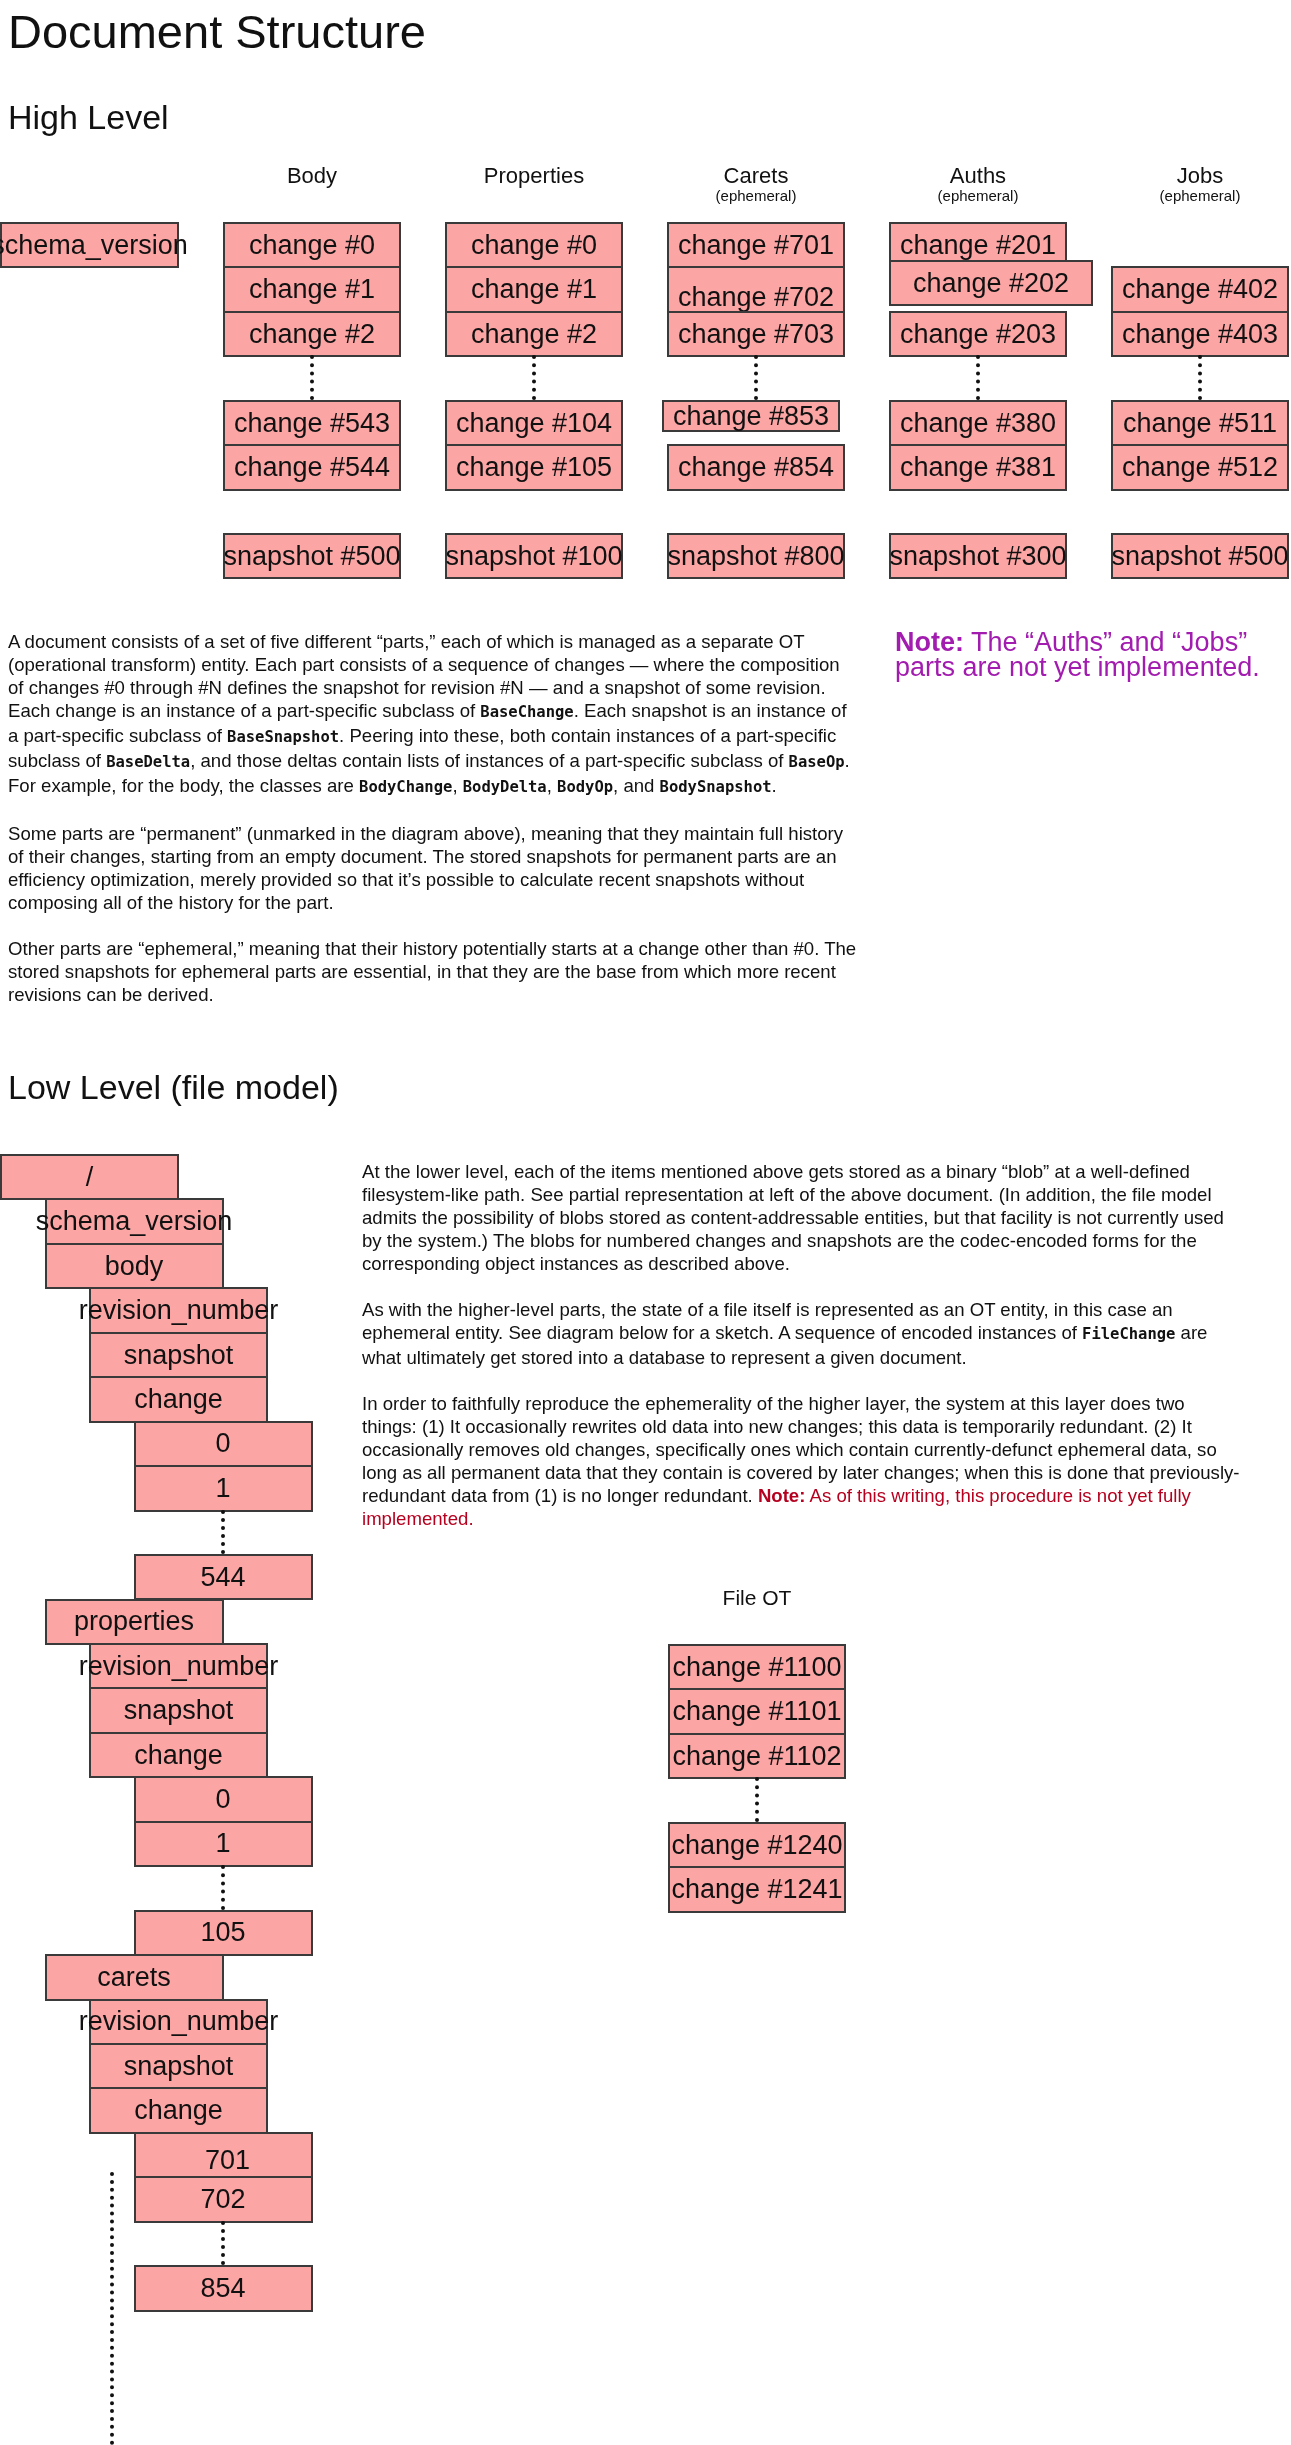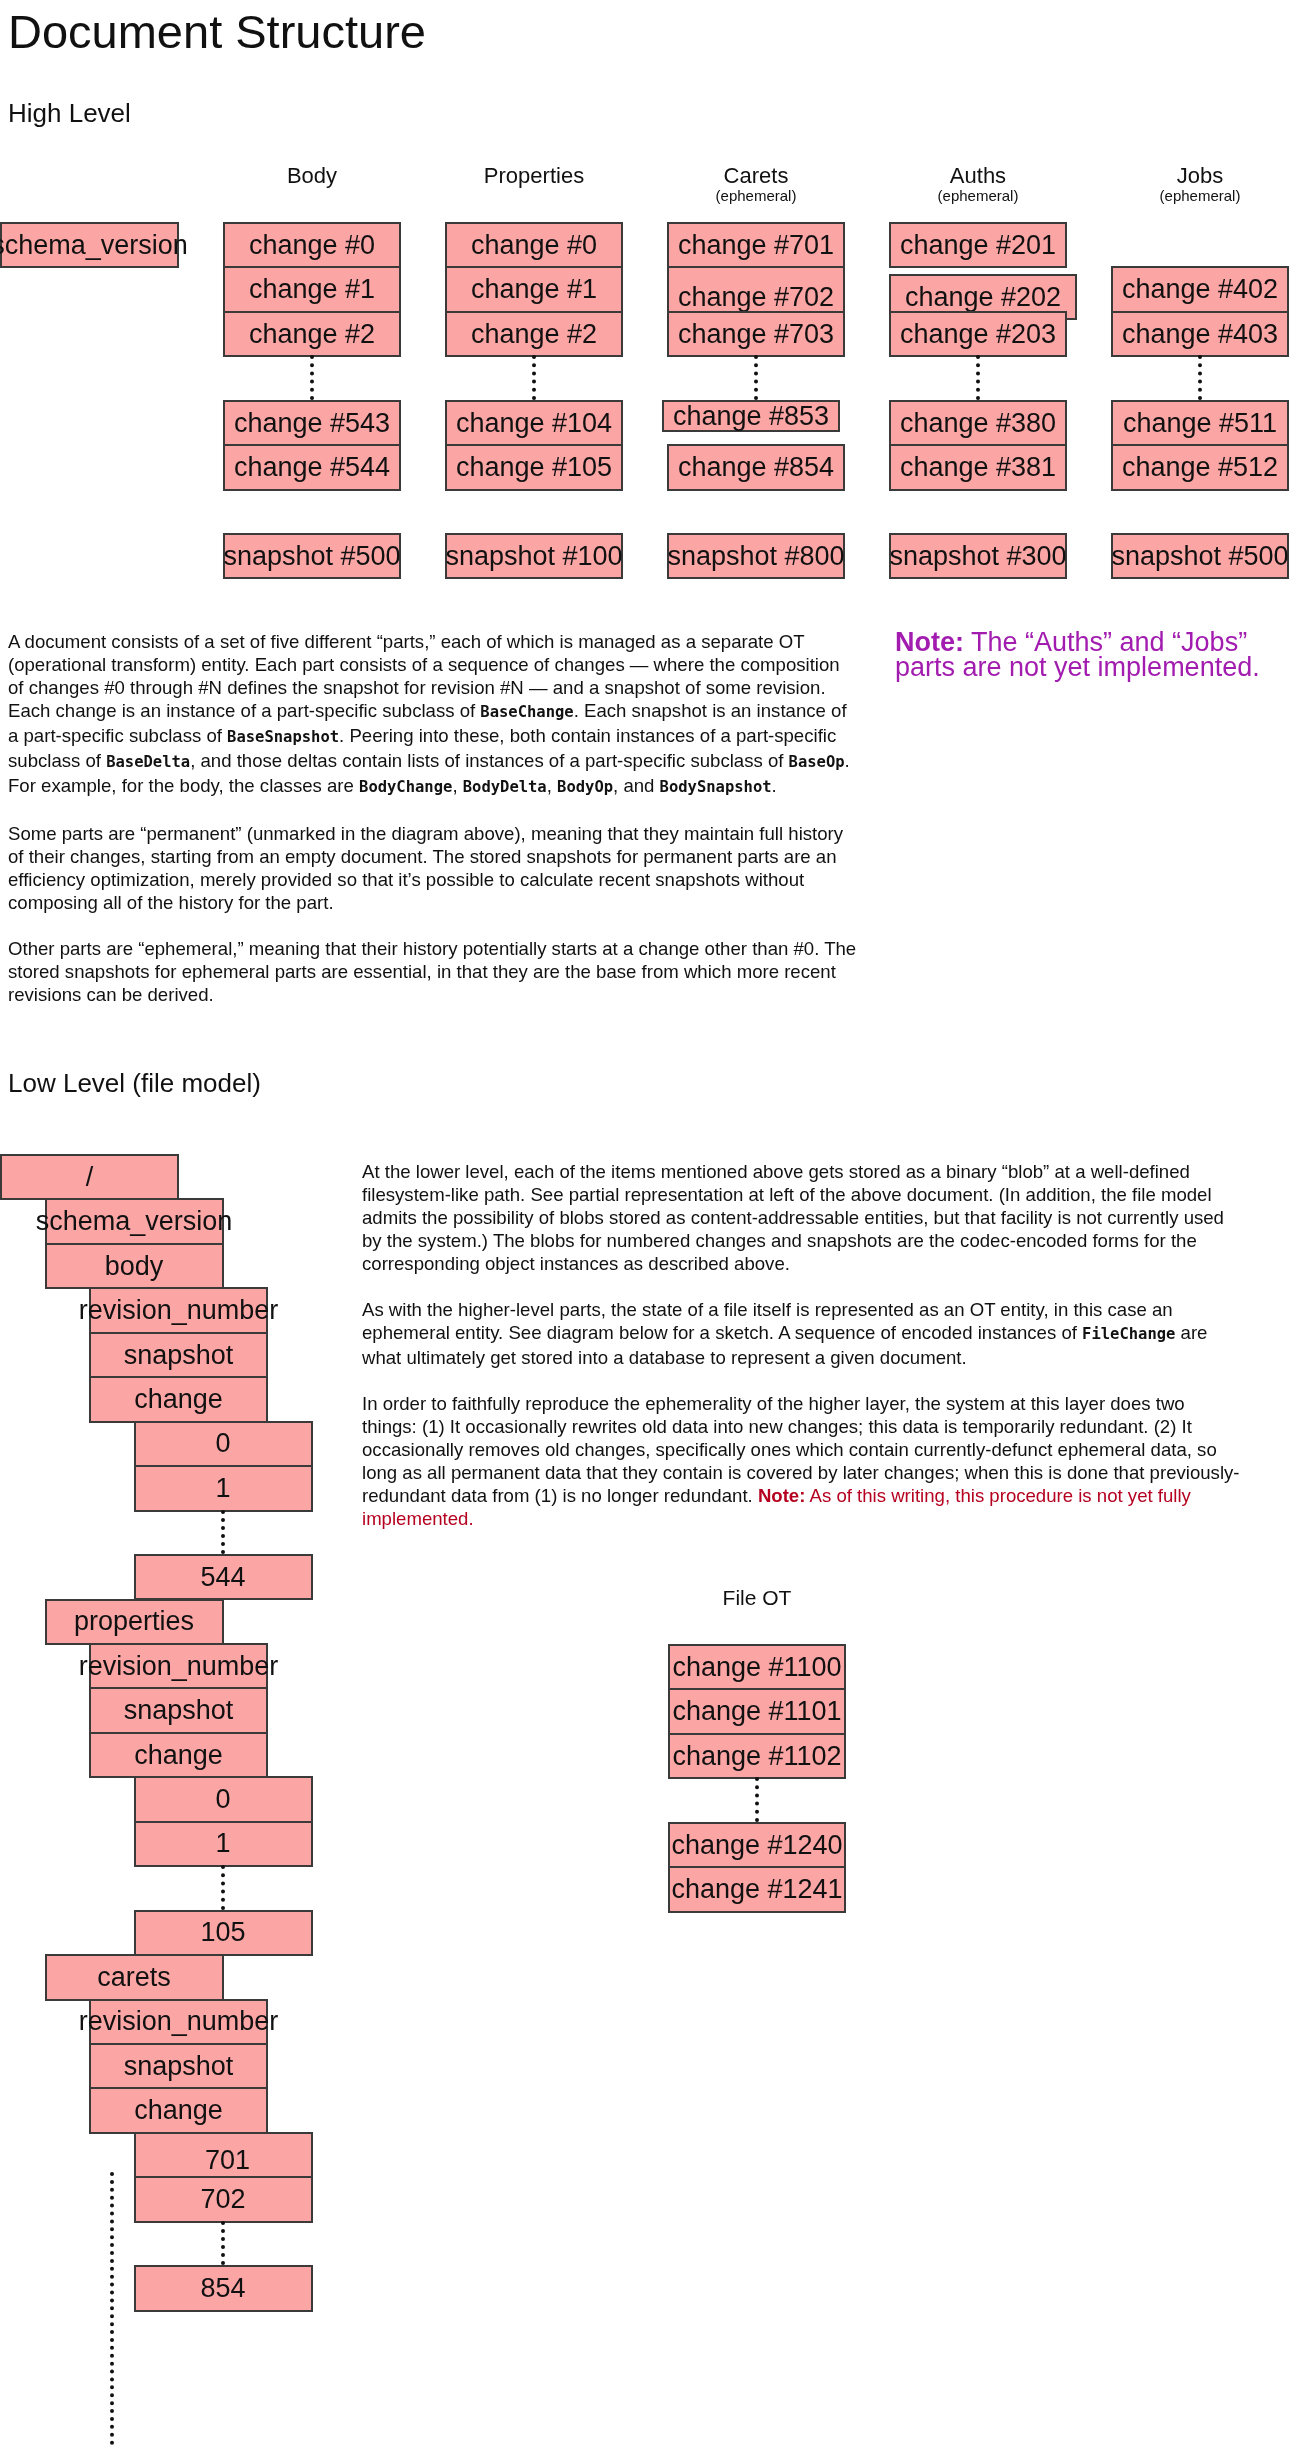--- a/index.html
+++ b/index.html
@@ -1,20 +1,20 @@
 <!DOCTYPE html>
 <html><head>
 <meta charset="utf-8">
 <style>
   html, body { margin: 0; padding: 0; background: #fff; }
   body { width: 1291px; height: 2445px; position: relative; overflow: hidden;
          font-family: "Liberation Sans", sans-serif; color: #111; }
   h1, h2 { margin: 0; font-weight: normal; position: absolute; left: 8px; white-space: nowrap; }
   h1 { font-size: 47px; top: 4px; }
-  h2 { font-size: 26px; }
+  h2 { font-size: 34px; }
   .box { position: absolute; box-sizing: border-box; border: 2px solid #3a3a3a; background: #fca5a5;
          font-size: 27px; display: flex; align-items: center; justify-content: center; white-space: nowrap; }
   .colhead { position: absolute; text-align: center; width: 178px; font-size: 22px; line-height: 24px; }
   .colhead .sub { display: block; font-size: 15px; line-height: 15px; }
   .dots { position: absolute; width: 0; border-left: 4px dotted #111; }
   .para { position: absolute; font-size: 18.6px; line-height: 23px; margin: 0; }
   .para p { margin: 0 0 23px 0; }
   code { font-family: "DejaVu Sans Mono", monospace; font-weight: bold; font-size: 15.5px; }
   .red { color: #b5001f; }
   .note { position: absolute; left: 895px; top: 630px; width: 380px; font-size: 27px; line-height: 25px; color: #a21caf; }
@@ -49,21 +49,21 @@
     <div class="colhead" style="left: 667px; top: 164px;"><span>Carets</span><span class="sub">(ephemeral)</span></div>
     <div class="box" style="left: 667px; top: 222px; width: 178px; height: 46.45px;">change #701</div>
     <div class="box" style="left: 667px; top: 266.45px; width: 178px; height: 63px;">change #702</div>
     <div class="box" style="left: 667px; top: 310.9px; width: 178px; height: 46.45px;">change #703</div>
     <div class="dots" style="left: 754px; top: 355.35px; height: 44.65px;"></div>
     <div class="box" style="left: 634px; top: 400px; width: 178px; height: 32px; margin-left: 28px;">change #853</div>
     <div class="box" style="left: 667px; top: 444.45px; width: 178px; height: 46.45px;">change #854</div>
     <div class="box" style="left: 667px; top: 533px; width: 178px; height: 46.45px;">snapshot #800</div>
     <div class="colhead" style="left: 889px; top: 164px;"><span>Auths</span><span class="sub">(ephemeral)</span></div>
     <div class="box" style="left: 889px; top: 222px; width: 178px; height: 46.45px;">change #201</div>
-    <div class="box" style="left: 889px; top: 274px; width: 188px; height: 46.45px;">change #202</div>
+    <div class="box" style="left: 889px; top: 260px; width: 204px; height: 46.45px;">change #202</div>
     <div class="box" style="left: 889px; top: 310.9px; width: 178px; height: 46.45px;">change #203</div>
     <div class="dots" style="left: 976px; top: 355.35px; height: 44.65px;"></div>
     <div class="box" style="left: 889px; top: 400px; width: 178px; height: 46.45px;">change #380</div>
     <div class="box" style="left: 889px; top: 444.45px; width: 178px; height: 46.45px;">change #381</div>
     <div class="box" style="left: 889px; top: 533px; width: 178px; height: 46.45px;">snapshot #300</div>
     <div class="colhead" style="left: 1111px; top: 164px;"><span>Jobs</span><span class="sub">(ephemeral)</span></div>
     <div class="box" style="left: 1111px; top: 222px; width: 178px; height: 46.45px; margin-top: 48px;">change #401</div>
     <div class="box" style="left: 1111px; top: 266.45px; width: 178px; height: 46.45px;">change #402</div>
     <div class="box" style="left: 1111px; top: 310.9px; width: 178px; height: 46.45px;">change #403</div>
     <div class="dots" style="left: 1198px; top: 355.35px; height: 44.65px;"></div>

